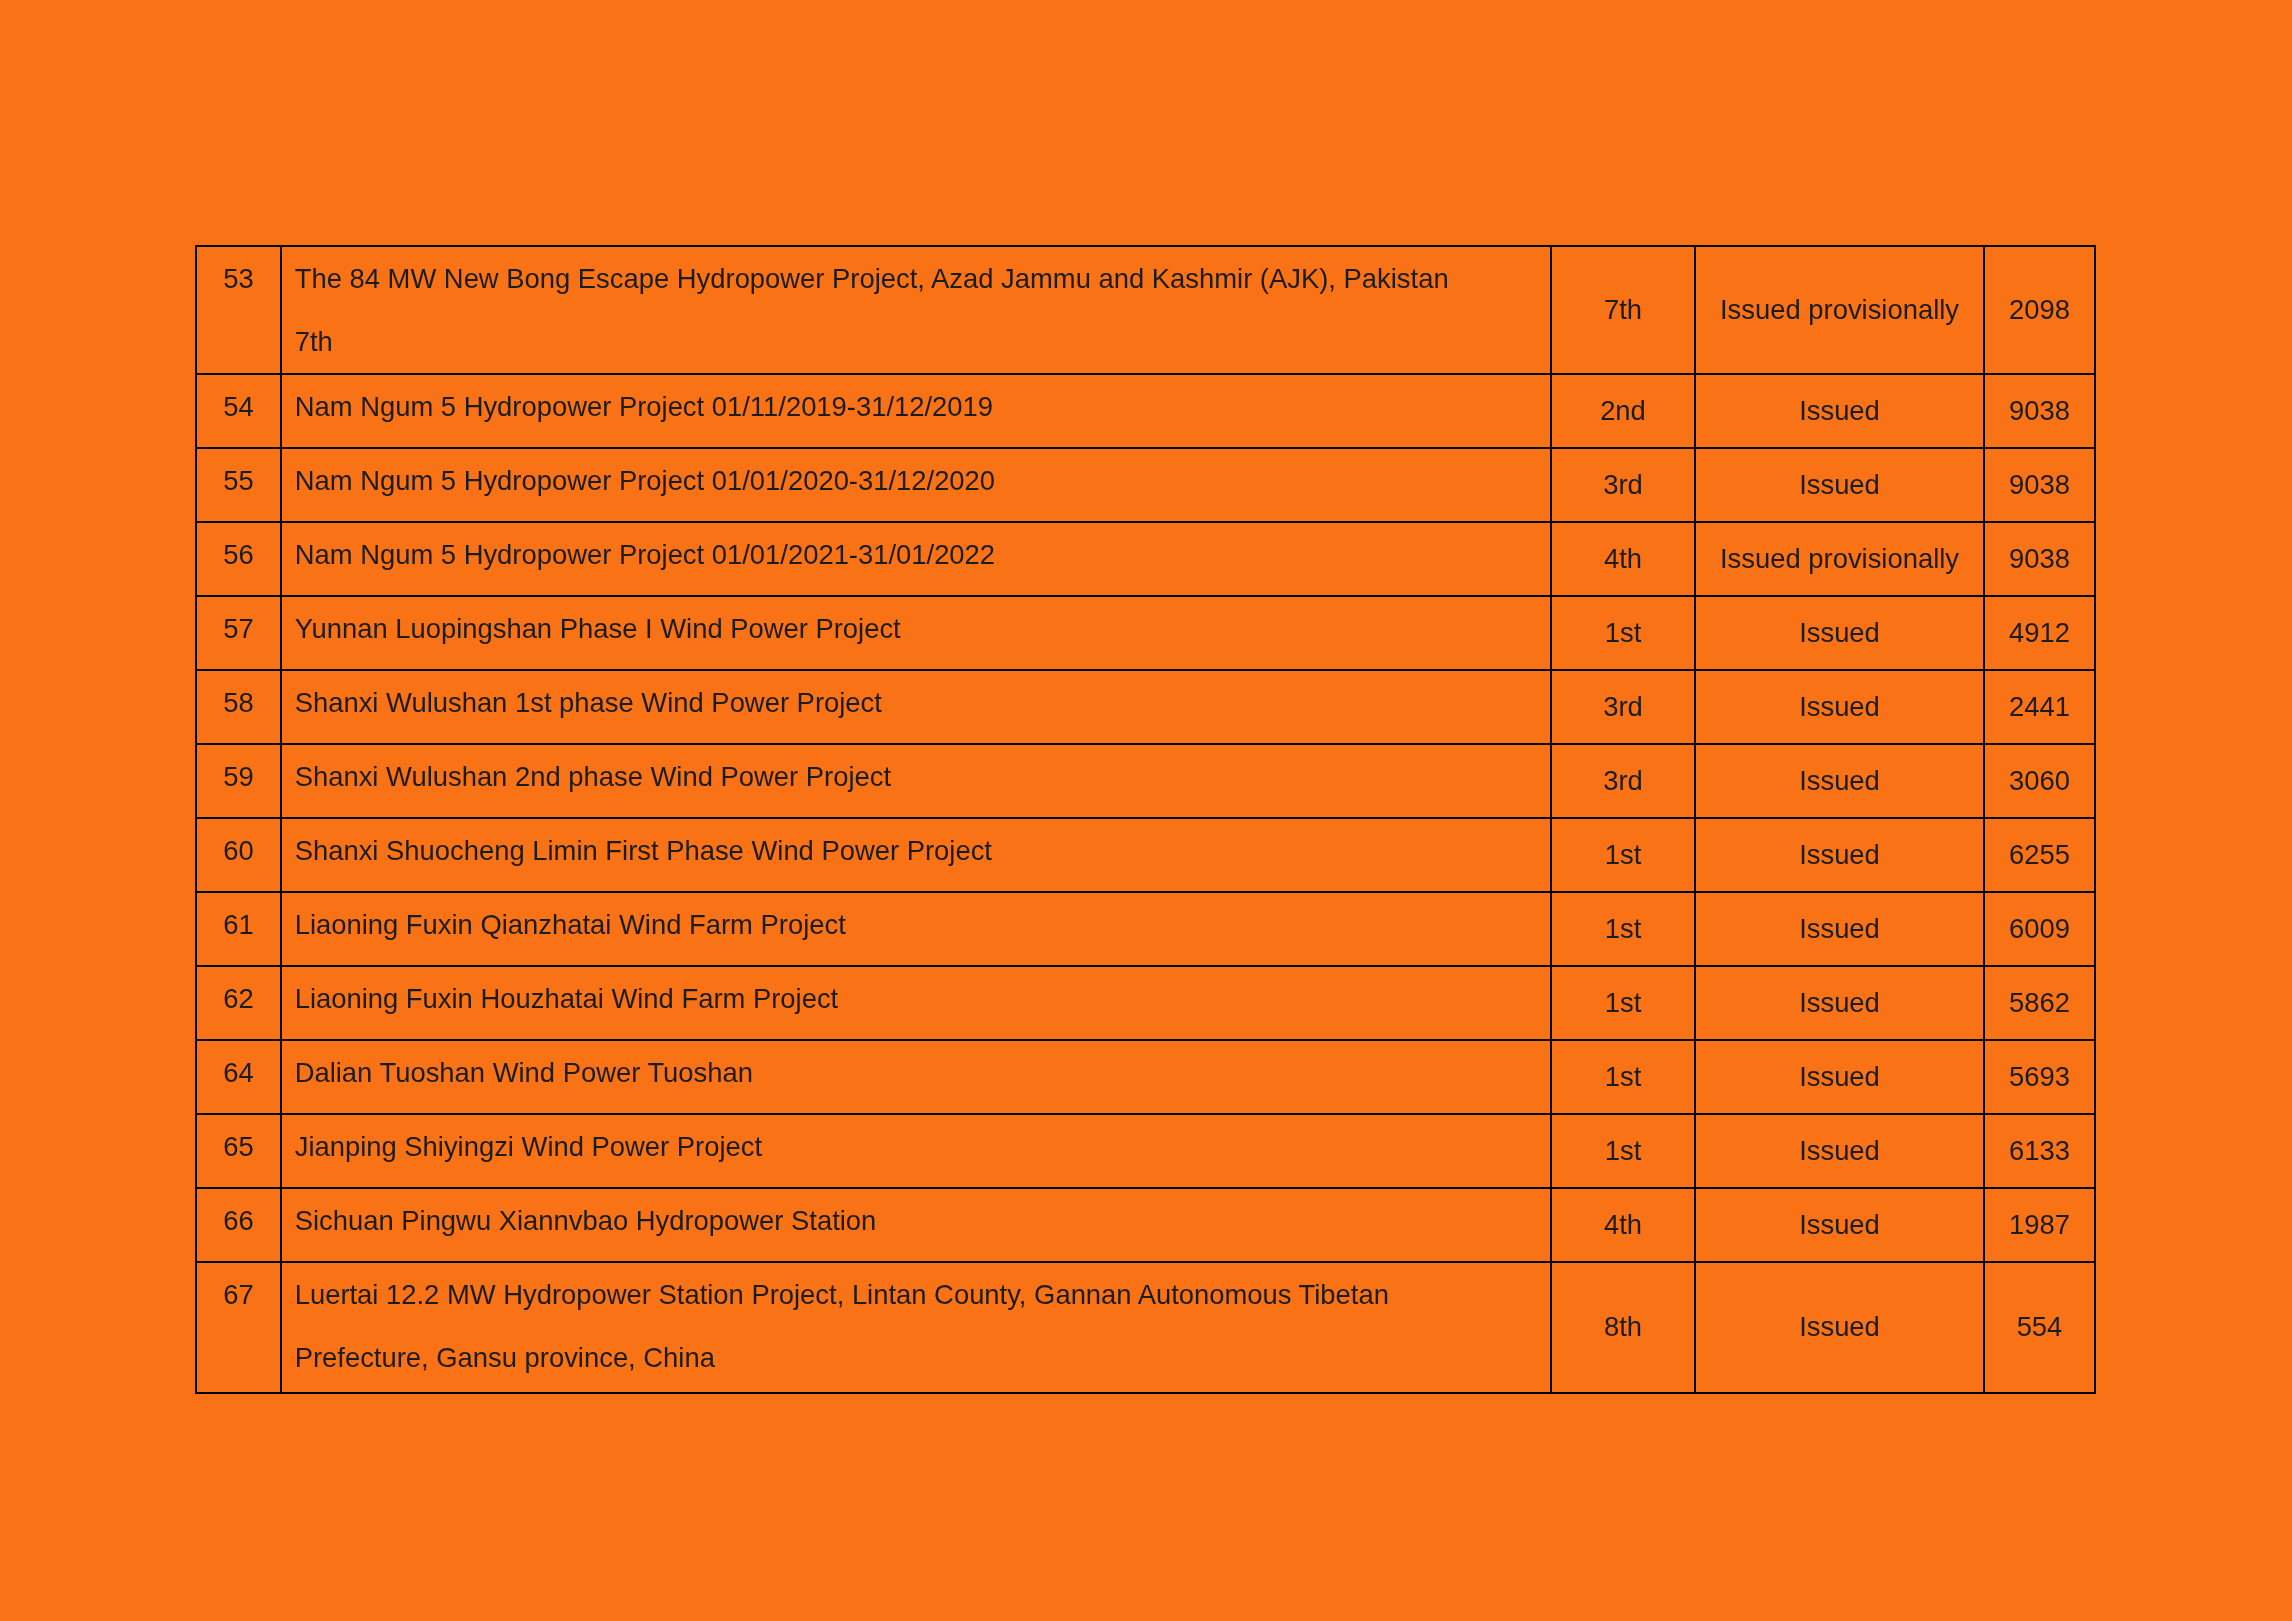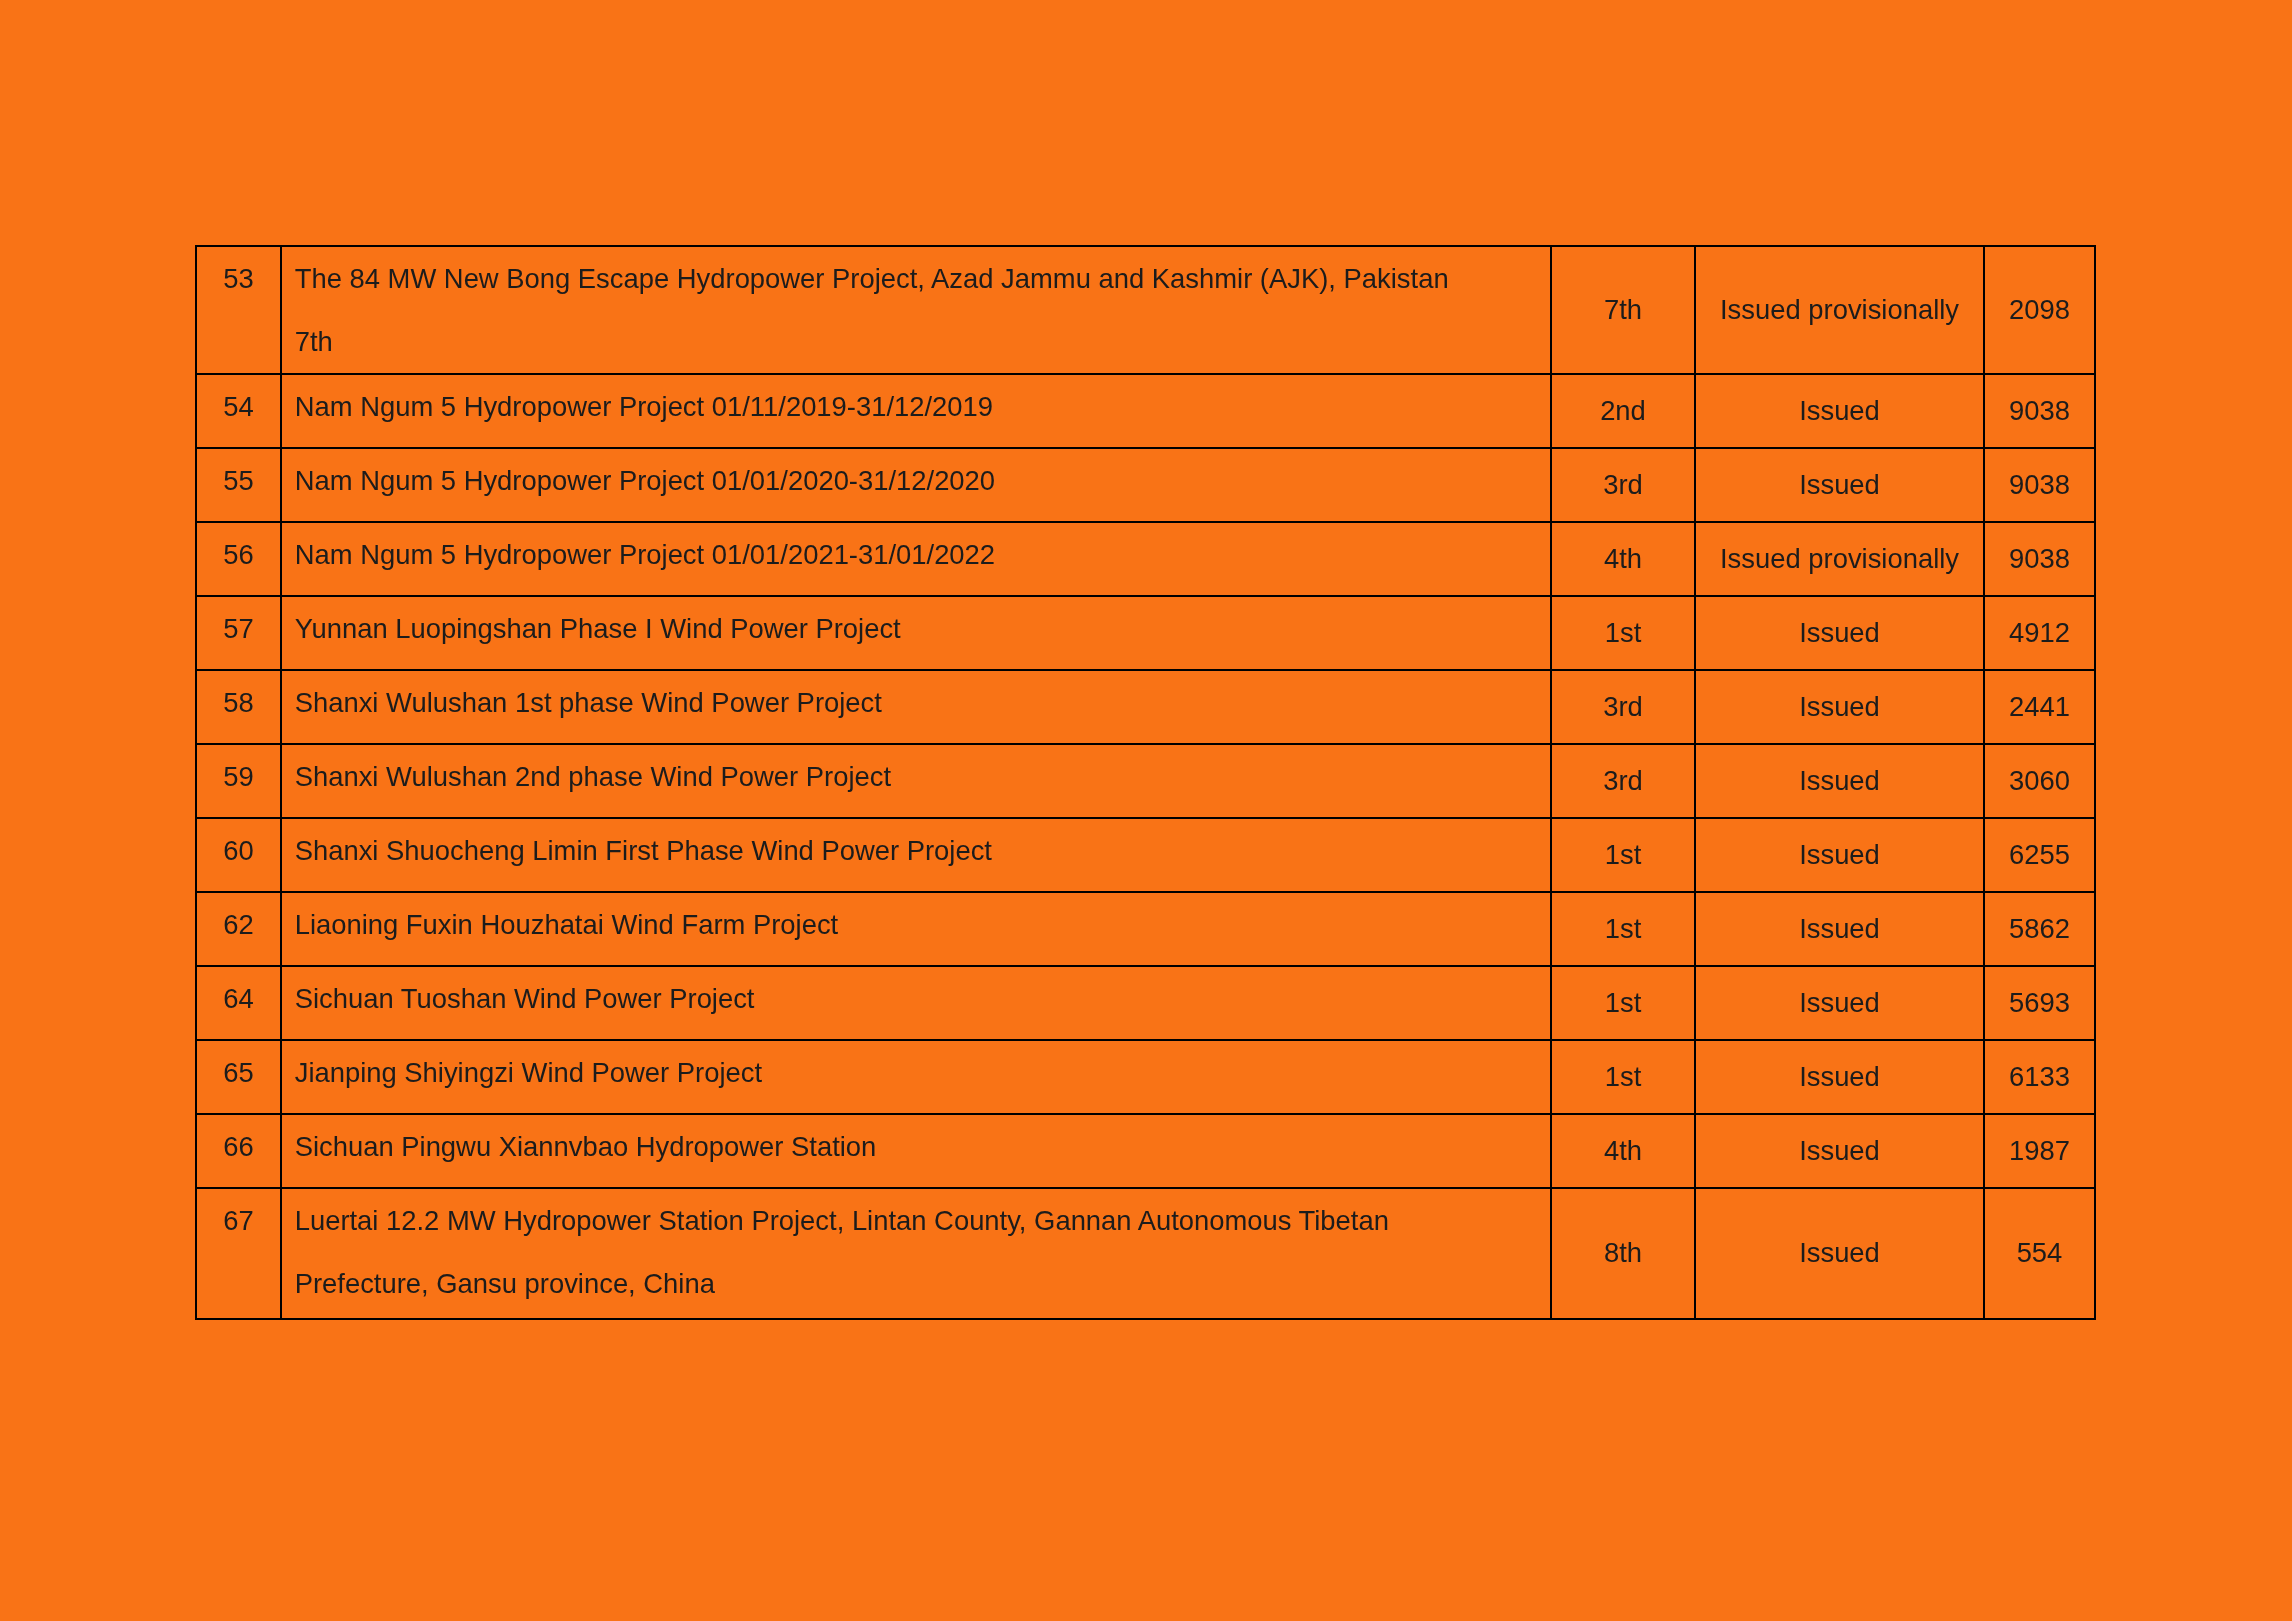--- a/index.html
+++ b/index.html
@@ -114,29 +114,36 @@
         <td class="c-credits">3060</td>
       </tr>
       <tr class="row-single">
         <td class="c-no">60</td>
         <td class="c-desc">Shanxi Shuocheng Limin First Phase Wind Power Project</td>
         <td class="c-period">1st</td>
         <td class="c-status">Issued</td>
         <td class="c-credits">6255</td>
       </tr>
       <tr class="row-single">
+        <td class="c-no">61</td>
+        <td class="c-desc">Liaoning Fuxin Qianzhatai Wind Farm Project</td>
+        <td class="c-period">1st</td>
+        <td class="c-status">Issued</td>
+        <td class="c-credits">6009</td>
+      </tr>
+      <tr class="row-single">
         <td class="c-no">62</td>
         <td class="c-desc">Liaoning Fuxin Houzhatai Wind Farm Project</td>
         <td class="c-period">1st</td>
         <td class="c-status">Issued</td>
         <td class="c-credits">5862</td>
       </tr>
       <tr class="row-single">
         <td class="c-no">64</td>
-        <td class="c-desc">Sichuan Tuoshan Wind Power Project</td>
+        <td class="c-desc">Dalian Tuoshan Wind Power Tuoshan</td>
         <td class="c-period">1st</td>
         <td class="c-status">Issued</td>
         <td class="c-credits">5693</td>
       </tr>
       <tr class="row-single">
         <td class="c-no">65</td>
         <td class="c-desc">Jianping Shiyingzi Wind Power Project</td>
         <td class="c-period">1st</td>
         <td class="c-status">Issued</td>
         <td class="c-credits">6133</td>

